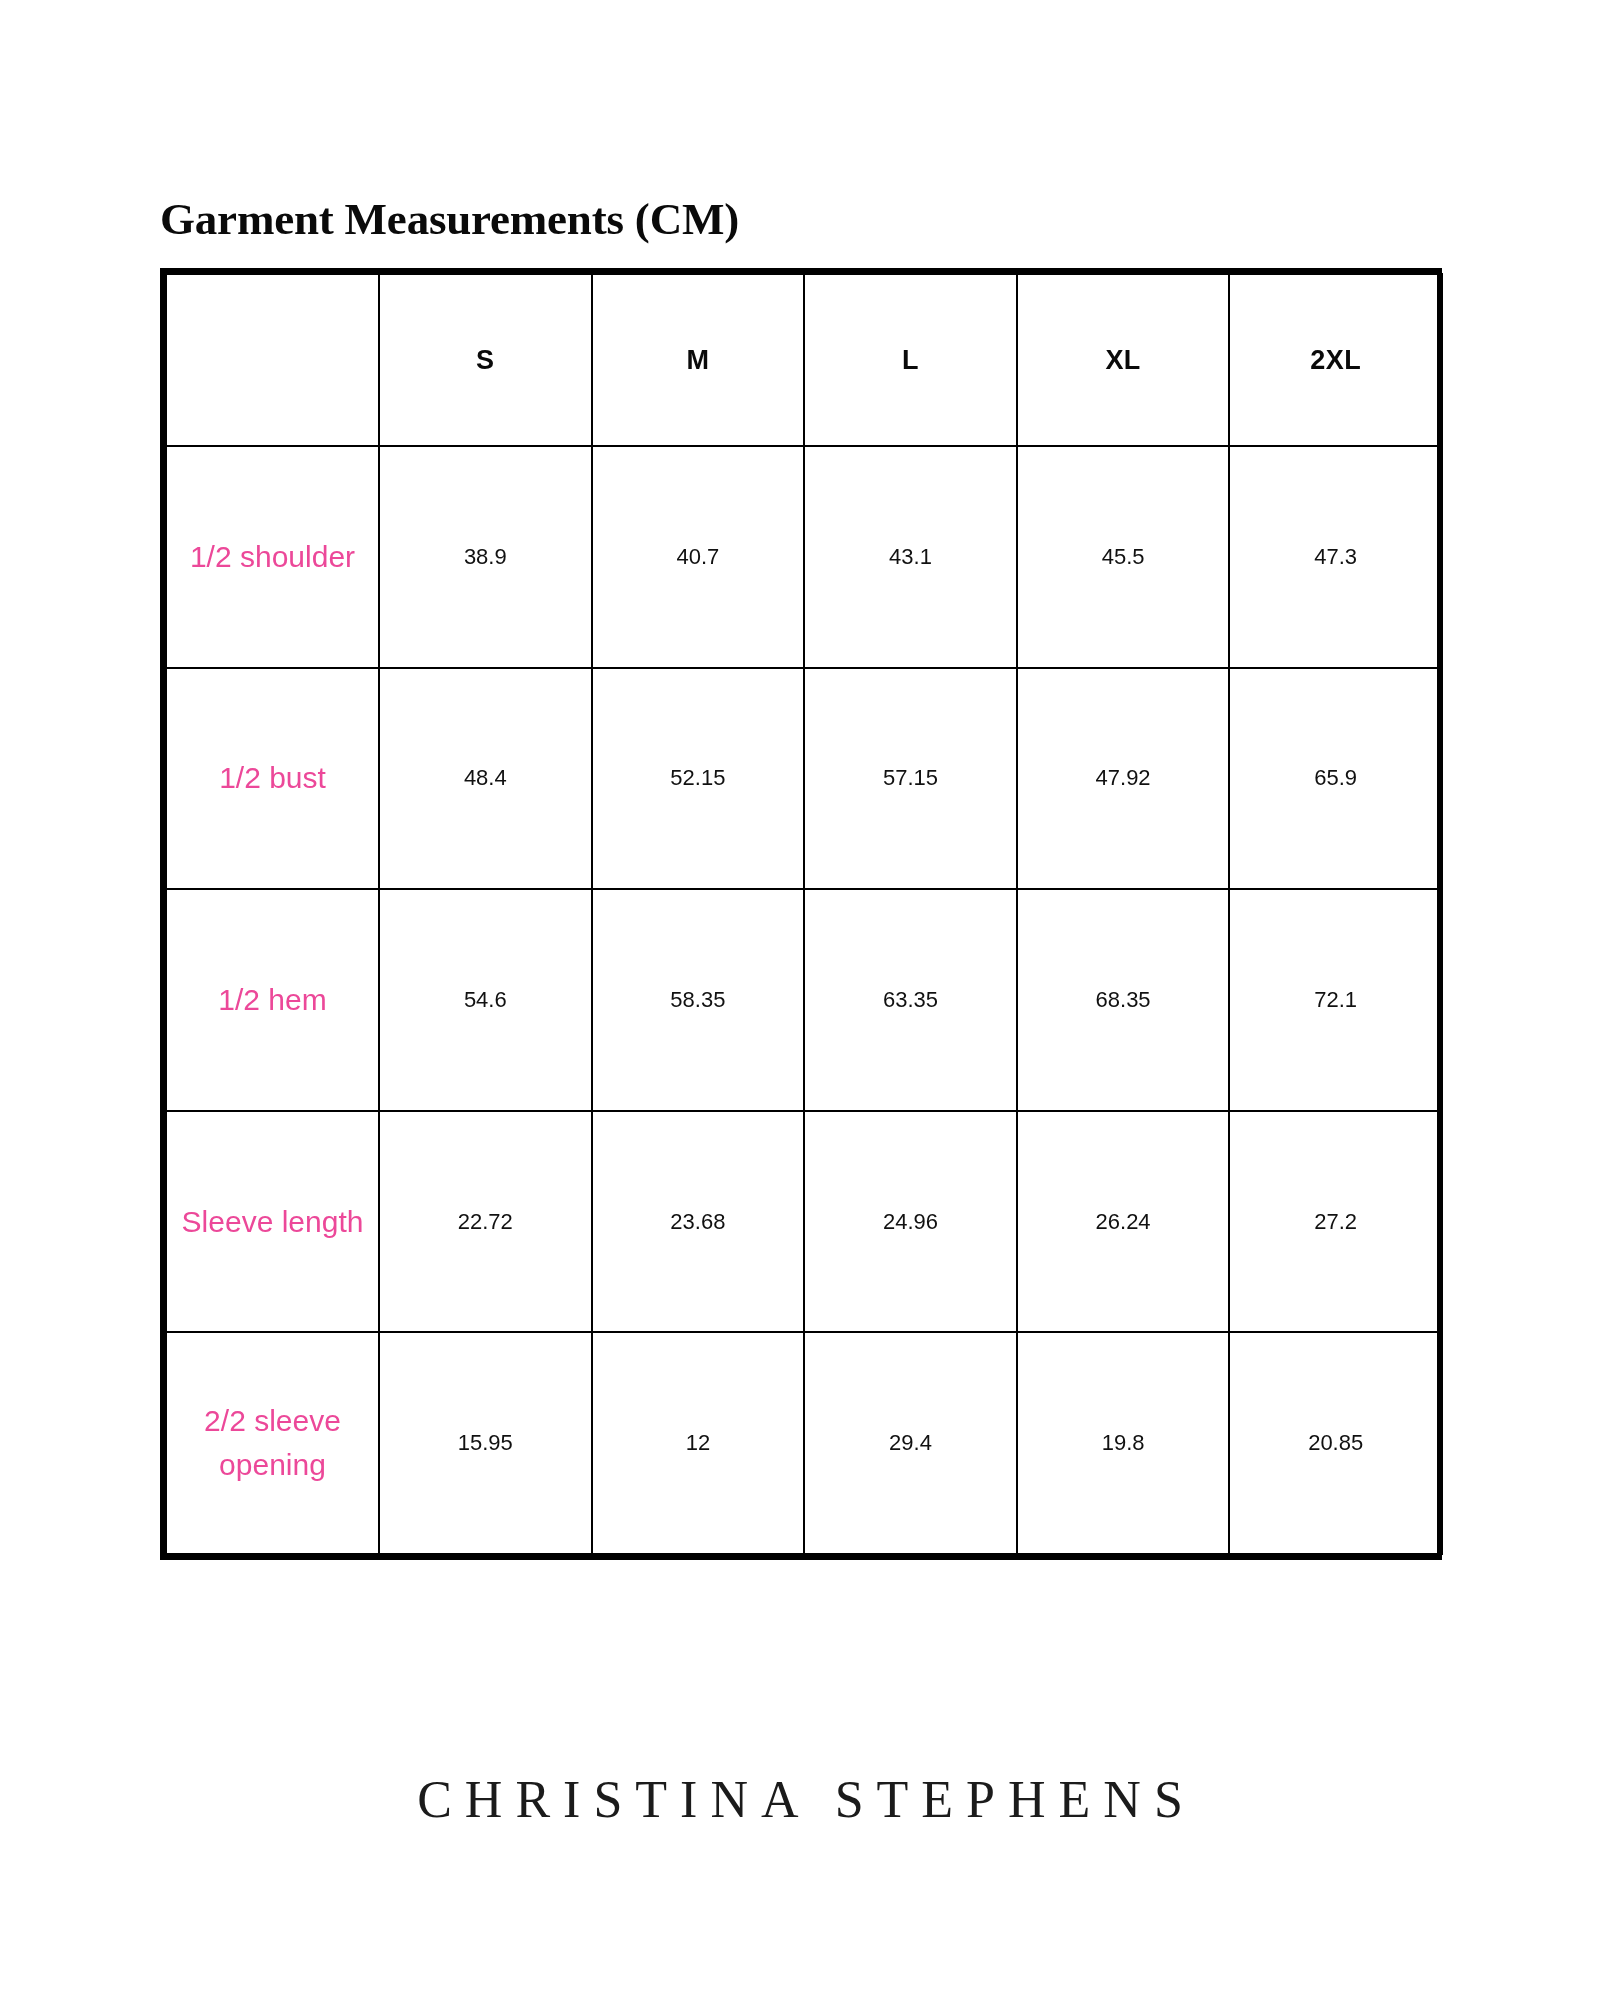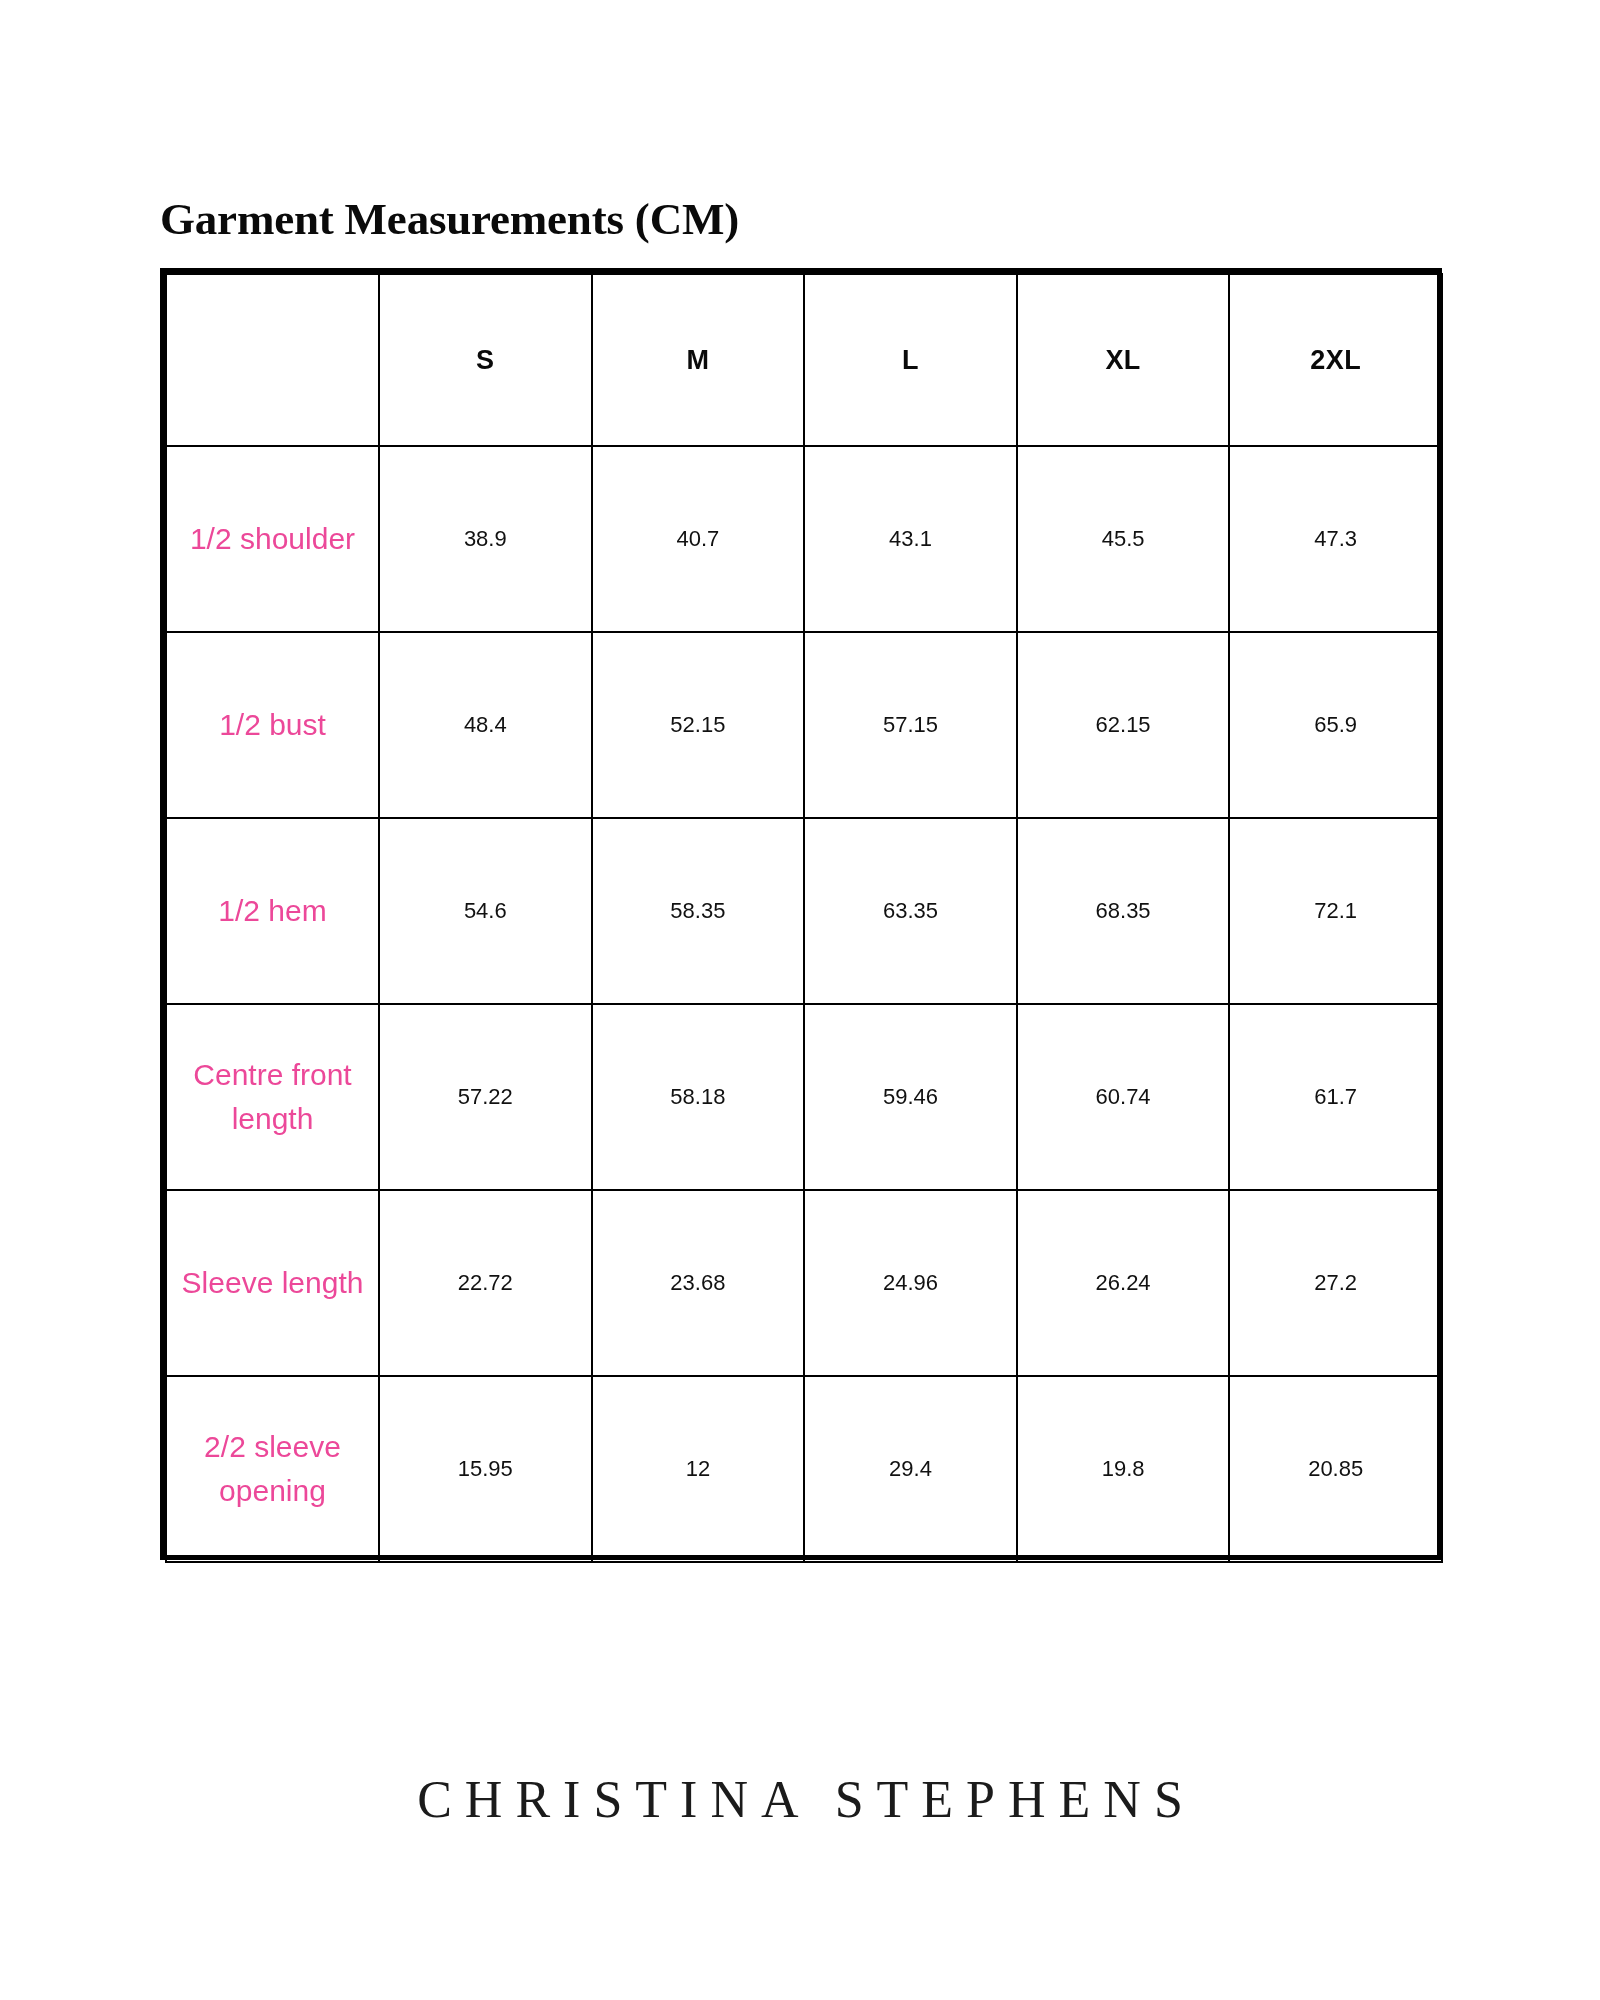--- a/index.html
+++ b/index.html
@@ -150,41 +150,33 @@
           <td class="row-value">43.1</td>
           <td class="row-value">45.5</td>
           <td class="row-value">47.3</td>
         </tr>
 
         <tr class="row-tall">
           <td class="row-label">1/2 bust</td>
           <td class="row-value">48.4</td>
           <td class="row-value">52.15</td>
           <td class="row-value">57.15</td>
-          <td class="row-value">62.15</td>
+          <td class="row-value">47.92</td>
           <td class="row-value">65.9</td>
         </tr>
 
         <tr class="row-tall">
           <td class="row-label">1/2 hem</td>
           <td class="row-value">54.6</td>
           <td class="row-value">58.35</td>
           <td class="row-value">63.35</td>
           <td class="row-value">68.35</td>
           <td class="row-value">72.1</td>
         </tr>
 
-        <tr class="row-tall">
-          <td class="row-label">Centre front length</td>
-          <td class="row-value">57.22</td>
-          <td class="row-value">58.18</td>
-          <td class="row-value">59.46</td>
-          <td class="row-value">60.74</td>
-          <td class="row-value">61.7</td>
-        </tr>
 
         <tr class="row-tall">
           <td class="row-label">Sleeve length</td>
           <td class="row-value">22.72</td>
           <td class="row-value">23.68</td>
           <td class="row-value">24.96</td>
           <td class="row-value">26.24</td>
           <td class="row-value">27.2</td>
         </tr>
 

